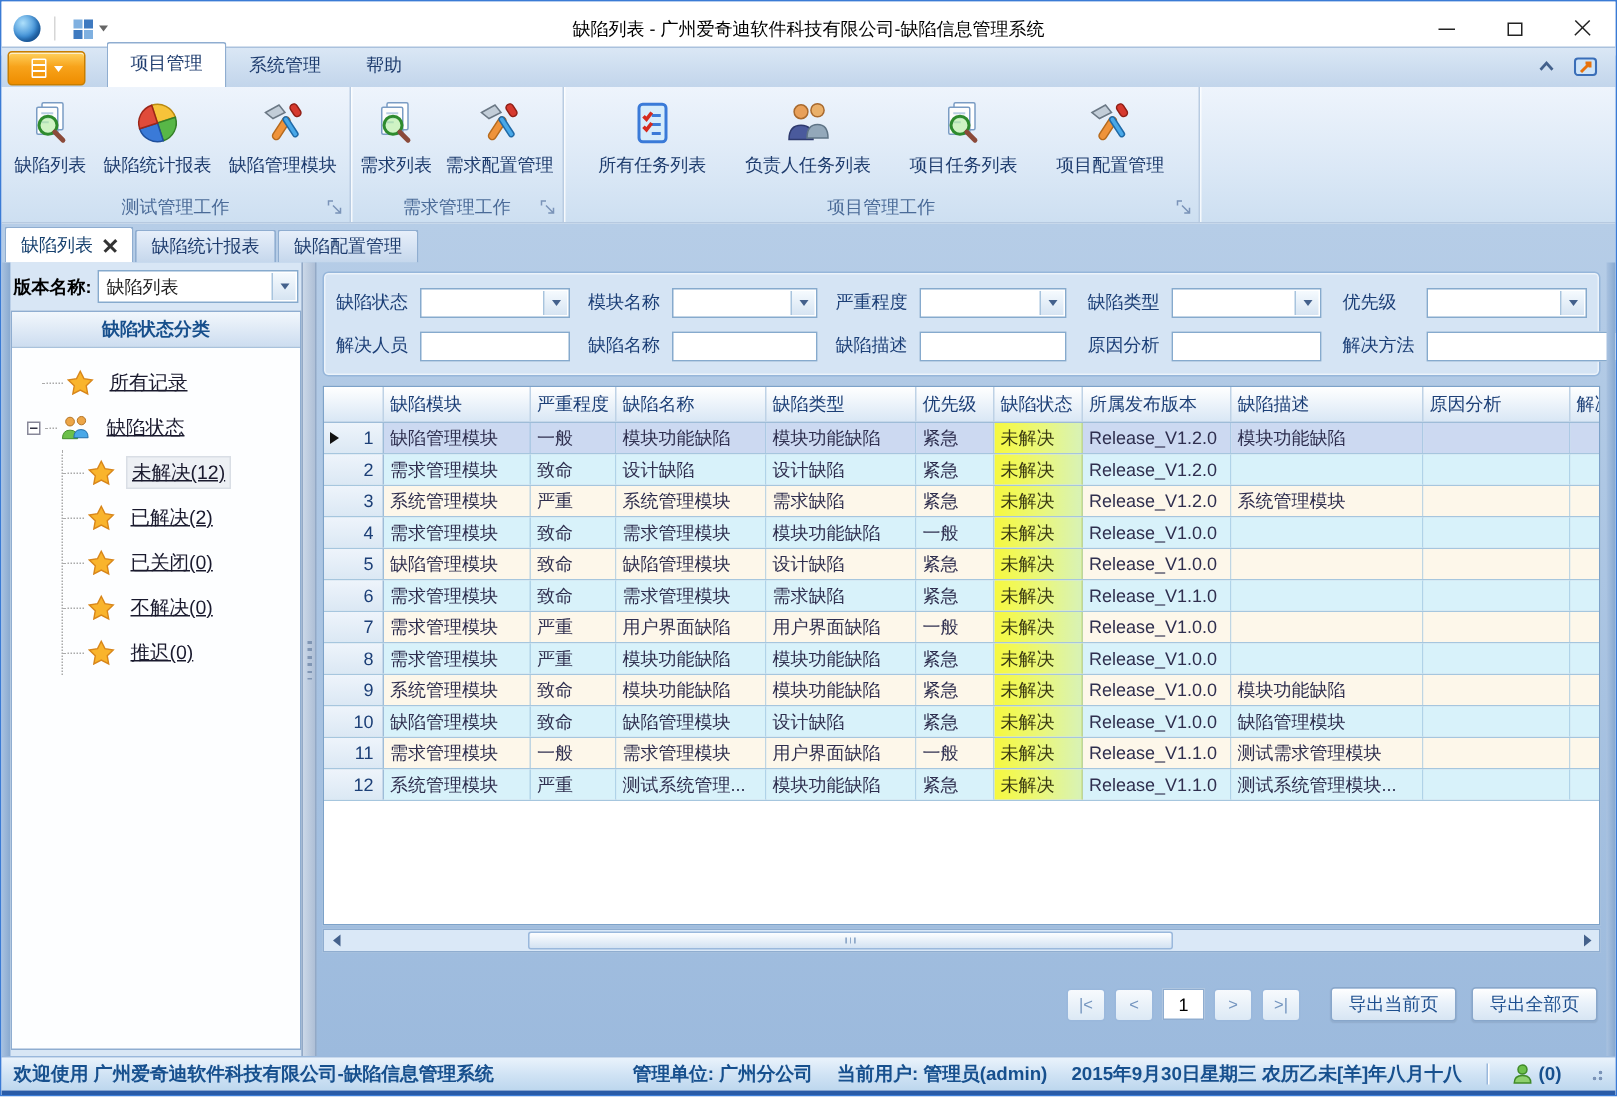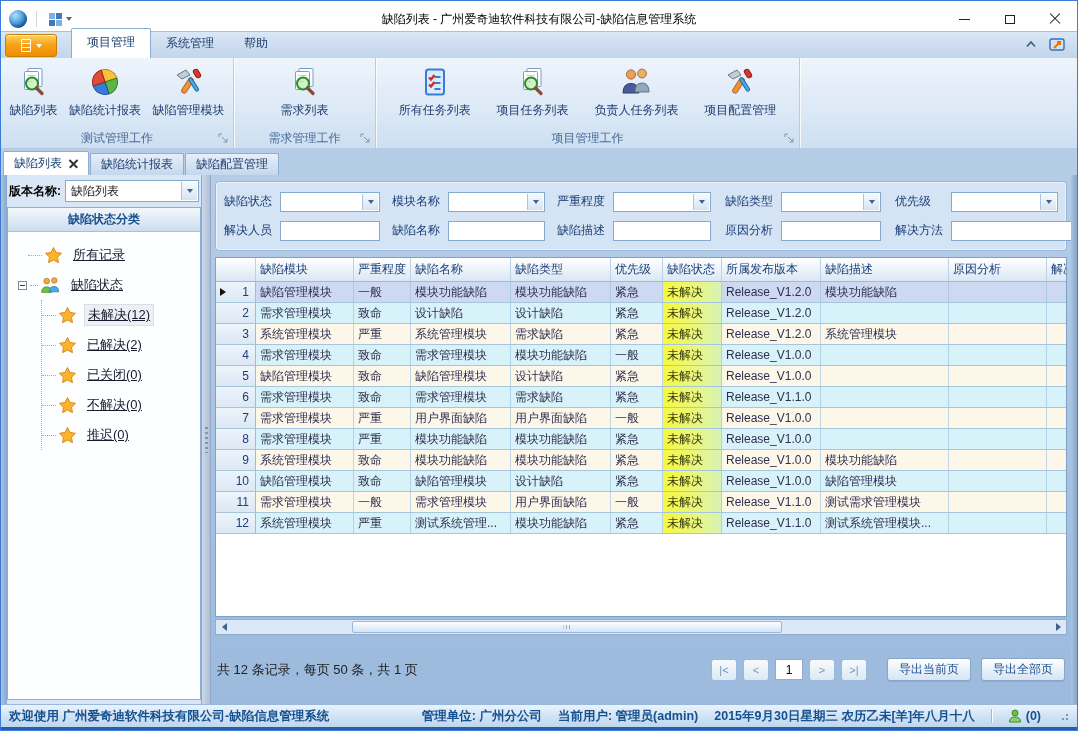--- a/index.html
+++ b/index.html
@@ -300,20 +300,31 @@
               <svg viewBox="0 0 32 32">
                 <rect x="10" y="2.5" width="14" height="18" rx="1" fill="#fff" stroke="#7a9cc4"></rect>
                 <rect x="6.5" y="5.5" width="14" height="18" rx="1" fill="#fdfdfd" stroke="#7a9cc4"></rect>
                 <path d="M9.5 9.5h8M9.5 12.5h8M9.5 15.5h5" stroke="#b8cde2" stroke-width="1.2"></path>
                 <circle cx="14" cy="17.5" r="6" fill="rgba(170,235,150,.55)" stroke="#2e8b2e" stroke-width="2"></circle>
                 <line x1="18.5" y1="22" x2="24" y2="27.5" stroke="#8b4a3a" stroke-width="3.2" stroke-linecap="round"></line>
               </svg>
             </span>
             <span class="rlabel">需求列表</span>
           </div>
+          <div class="rbtn">
+            <span class="ricon">
+              <svg viewBox="0 0 32 32">
+                <path d="M4 9 L13 4 L17 9 L9 13 Z" fill="#c2cdd8" stroke="#6b7885"></path>
+                <rect x="12" y="11" width="5" height="17" rx="2.4" transform="rotate(33 14.5 19.5)" fill="#ef933a" stroke="#b56a1e"></rect>
+                <rect x="21.5" y="3" width="5" height="9" rx="2.4" transform="rotate(-33 24 7.5)" fill="#d6392e" stroke="#8f1f16"></rect>
+                <rect x="19" y="11" width="3.4" height="15" rx="1.6" transform="rotate(-33 20.7 18.5)" fill="#49a8e8" stroke="#1f6aa8"></rect>
+              </svg>
+            </span>
+            <span class="rlabel">需求配置管理</span>
+          </div>
         </div>
         <div class="rgroup-caption">
           <span>需求管理工作</span>
           <span class="dlg-launcher"><svg width="11" height="11" viewBox="0 0 11 11">
               <path d="M1 4 V1 H4" stroke="#7a93b8" fill="none"></path>
               <path d="M4 4 L9 9 M9 5.5 V9 H5.5" stroke="#7a93b8" fill="none"></path>
             </svg></span>
         </div>
       </div>
       <div class="rgroup" style="width: 424px;">
@@ -325,39 +336,39 @@
                 <path d="M15.5 11h6M15.5 17h6M15.5 23h6" stroke="#3a7ad8" stroke-width="2"></path>
                 <path d="M10 11.5l2 2 3.5-4.5" stroke="#d62b1e" stroke-width="2.4" fill="none"></path>
                 <path d="M10 18.5l2 2 3.5-4.5" stroke="#d62b1e" stroke-width="2.4" fill="none"></path>
               </svg>
             </span>
             <span class="rlabel">所有任务列表</span>
           </div>
           <div class="rbtn">
             <span class="ricon">
               <svg viewBox="0 0 32 32">
+                <circle cx="11" cy="8.5" r="4.6" fill="#e8a05a" stroke="#a8692e"></circle>
+                <path d="M3 27 q0 -9.5 8 -9.5 q8 0 8 9.5 z" fill="#4a5a9c" stroke="#2e3a6e"></path>
+                <circle cx="22" cy="7.5" r="4.4" fill="#eab06a" stroke="#a8692e"></circle>
+                <path d="M15 26 q0 -9 7 -9 q7 0 7 9 z" fill="#93a8ba" stroke="#5f7486"></path>
+              </svg>
+            </span>
+            <span class="rlabel">负责人任务列表</span>
+          </div>
+          <div class="rbtn">
+            <span class="ricon">
+              <svg viewBox="0 0 32 32">
                 <rect x="10" y="2.5" width="14" height="18" rx="1" fill="#fff" stroke="#7a9cc4"></rect>
                 <rect x="6.5" y="5.5" width="14" height="18" rx="1" fill="#fdfdfd" stroke="#7a9cc4"></rect>
                 <path d="M9.5 9.5h8M9.5 12.5h8M9.5 15.5h5" stroke="#b8cde2" stroke-width="1.2"></path>
                 <circle cx="14" cy="17.5" r="6" fill="rgba(170,235,150,.55)" stroke="#2e8b2e" stroke-width="2"></circle>
                 <line x1="18.5" y1="22" x2="24" y2="27.5" stroke="#8b4a3a" stroke-width="3.2" stroke-linecap="round"></line>
               </svg>
             </span>
             <span class="rlabel">项目任务列表</span>
-          </div>
-          <div class="rbtn">
-            <span class="ricon">
-              <svg viewBox="0 0 32 32">
-                <circle cx="11" cy="8.5" r="4.6" fill="#e8a05a" stroke="#a8692e"></circle>
-                <path d="M3 27 q0 -9.5 8 -9.5 q8 0 8 9.5 z" fill="#4a5a9c" stroke="#2e3a6e"></path>
-                <circle cx="22" cy="7.5" r="4.4" fill="#eab06a" stroke="#a8692e"></circle>
-                <path d="M15 26 q0 -9 7 -9 q7 0 7 9 z" fill="#93a8ba" stroke="#5f7486"></path>
-              </svg>
-            </span>
-            <span class="rlabel">负责人任务列表</span>
           </div>
           <div class="rbtn">
             <span class="ricon">
               <svg viewBox="0 0 32 32">
                 <path d="M4 9 L13 4 L17 9 L9 13 Z" fill="#c2cdd8" stroke="#6b7885"></path>
                 <rect x="12" y="11" width="5" height="17" rx="2.4" transform="rotate(33 14.5 19.5)" fill="#ef933a" stroke="#b56a1e"></rect>
                 <rect x="21.5" y="3" width="5" height="9" rx="2.4" transform="rotate(-33 24 7.5)" fill="#d6392e" stroke="#8f1f16"></rect>
                 <rect x="19" y="11" width="3.4" height="15" rx="1.6" transform="rotate(-33 20.7 18.5)" fill="#49a8e8" stroke="#1f6aa8"></rect>
               </svg>
             </span>
@@ -755,21 +766,20 @@
             </span>
           <span class="hs-track">
               <span class="hs-thumb"></span>
             </span>
           <span class="hs-btn">
               <span class="tri-right"></span>
             </span>
         </div>
 
         <div class="pager">
-          <span class="pager-summary">共 12 条记录，每页 50 条，共 1 页</span>
           <span class="pager-nav">
             <span class="nav-btn">|&lt;</span>
             <span class="nav-btn">&lt;</span>
             <input class="page-input" value="1" style="">
             <span class="nav-btn">&gt;</span>
             <span class="nav-btn">&gt;|</span>
             <span class="export-btns">
               <span class="btn">导出当前页</span>
               <span class="btn">导出全部页</span>
             </span>

